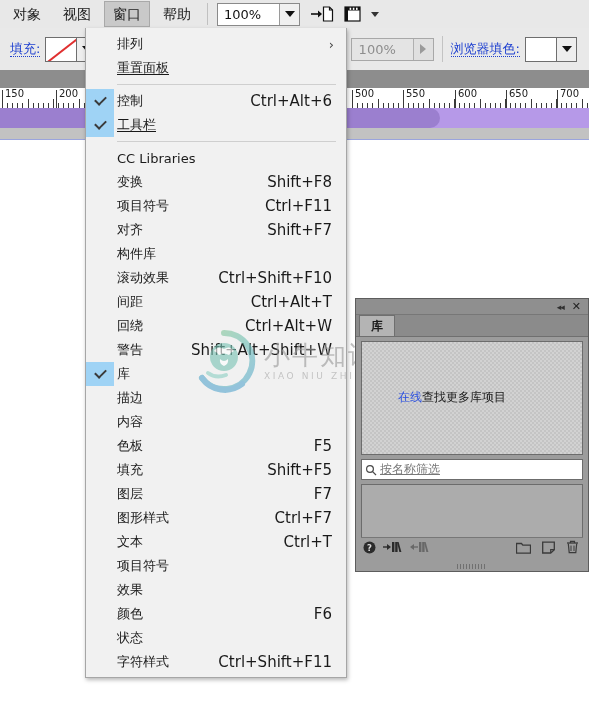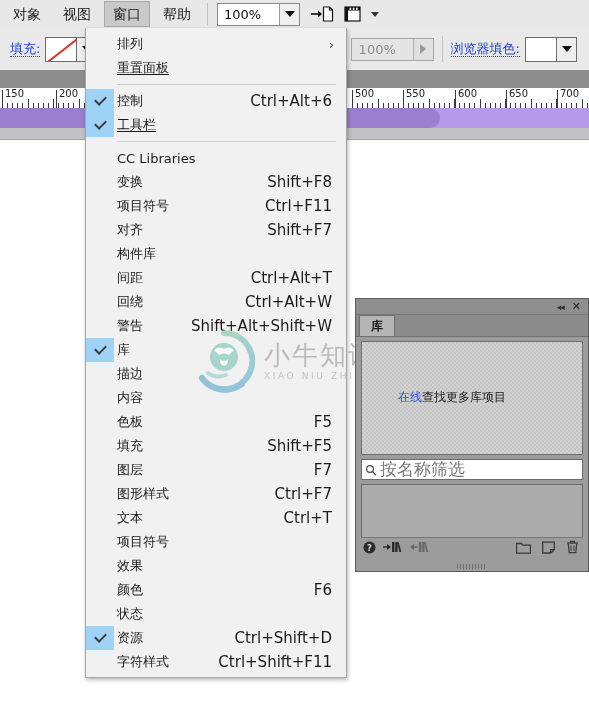--- a/index.html
+++ b/index.html
@@ -310,21 +310,21 @@
   .search-box {
     margin: 4px 5px 0 5px;
     height: 19px;
     background: #ffffff;
     border: 1px solid #6c6c6c;
     display: flex; align-items: center;
   }
   .search-ico {
     width: 18px; display:flex; align-items:center; justify-content:center;
   }
-  .search-ph { font-size: 17px; color: #787878; }
+  .search-ph { font-size: 12px; color: #787878; text-decoration: underline; }
   .panel-list {
     margin: 4px 5px 0 5px;
     height: 68px;
     background: #acacac;
     border: 1px solid #6c6c6c;
   }
   .panel-footer {
     position: absolute;
     left: 5px; right: 5px; bottom: 13px;
     height: 20px;
@@ -565,20 +565,25 @@
         <div class="dd-check"></div>
         <div class="dd-label">对齐</div>
         <div class="dd-accel">Shift+F7</div>
       </div>
       <div class="dd-row">
         <div class="dd-check"></div>
         <div class="dd-label">构件库</div>
       </div>
       <div class="dd-row">
         <div class="dd-check"></div>
+        <div class="dd-label">滚动效果</div>
+        <div class="dd-accel">Ctrl+Shift+F10</div>
+      </div>
+      <div class="dd-row">
+        <div class="dd-check"></div>
         <div class="dd-label">间距</div>
         <div class="dd-accel">Ctrl+Alt+T</div>
       </div>
       <div class="dd-row">
         <div class="dd-check"></div>
         <div class="dd-label">回绕</div>
         <div class="dd-accel">Ctrl+Alt+W</div>
       </div>
       <div class="dd-row">
         <div class="dd-check"></div>
@@ -631,25 +636,20 @@
         <div class="dd-label">效果</div>
       </div>
       <div class="dd-row">
         <div class="dd-check"></div>
         <div class="dd-label">颜色</div>
         <div class="dd-accel">F6</div>
       </div>
       <div class="dd-row">
         <div class="dd-check"></div>
         <div class="dd-label">状态</div>
-      </div>
-      <div class="dd-row">
-        <div class="dd-check on"></div>
-        <div class="dd-label">资源</div>
-        <div class="dd-accel">Ctrl+Shift+D</div>
       </div>
       <div class="dd-row">
         <div class="dd-check"></div>
         <div class="dd-label">字符样式</div>
         <div class="dd-accel">Ctrl+Shift+F11</div>
       </div>
     </div>
 
   <div class="watermark">
     <svg width="68" height="68" viewBox="0 0 68 68">

